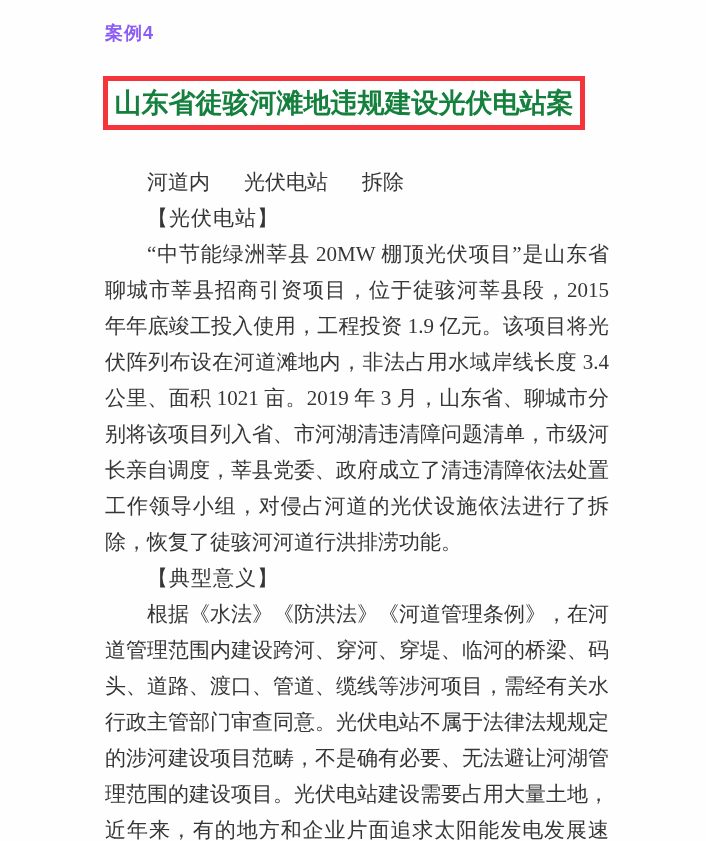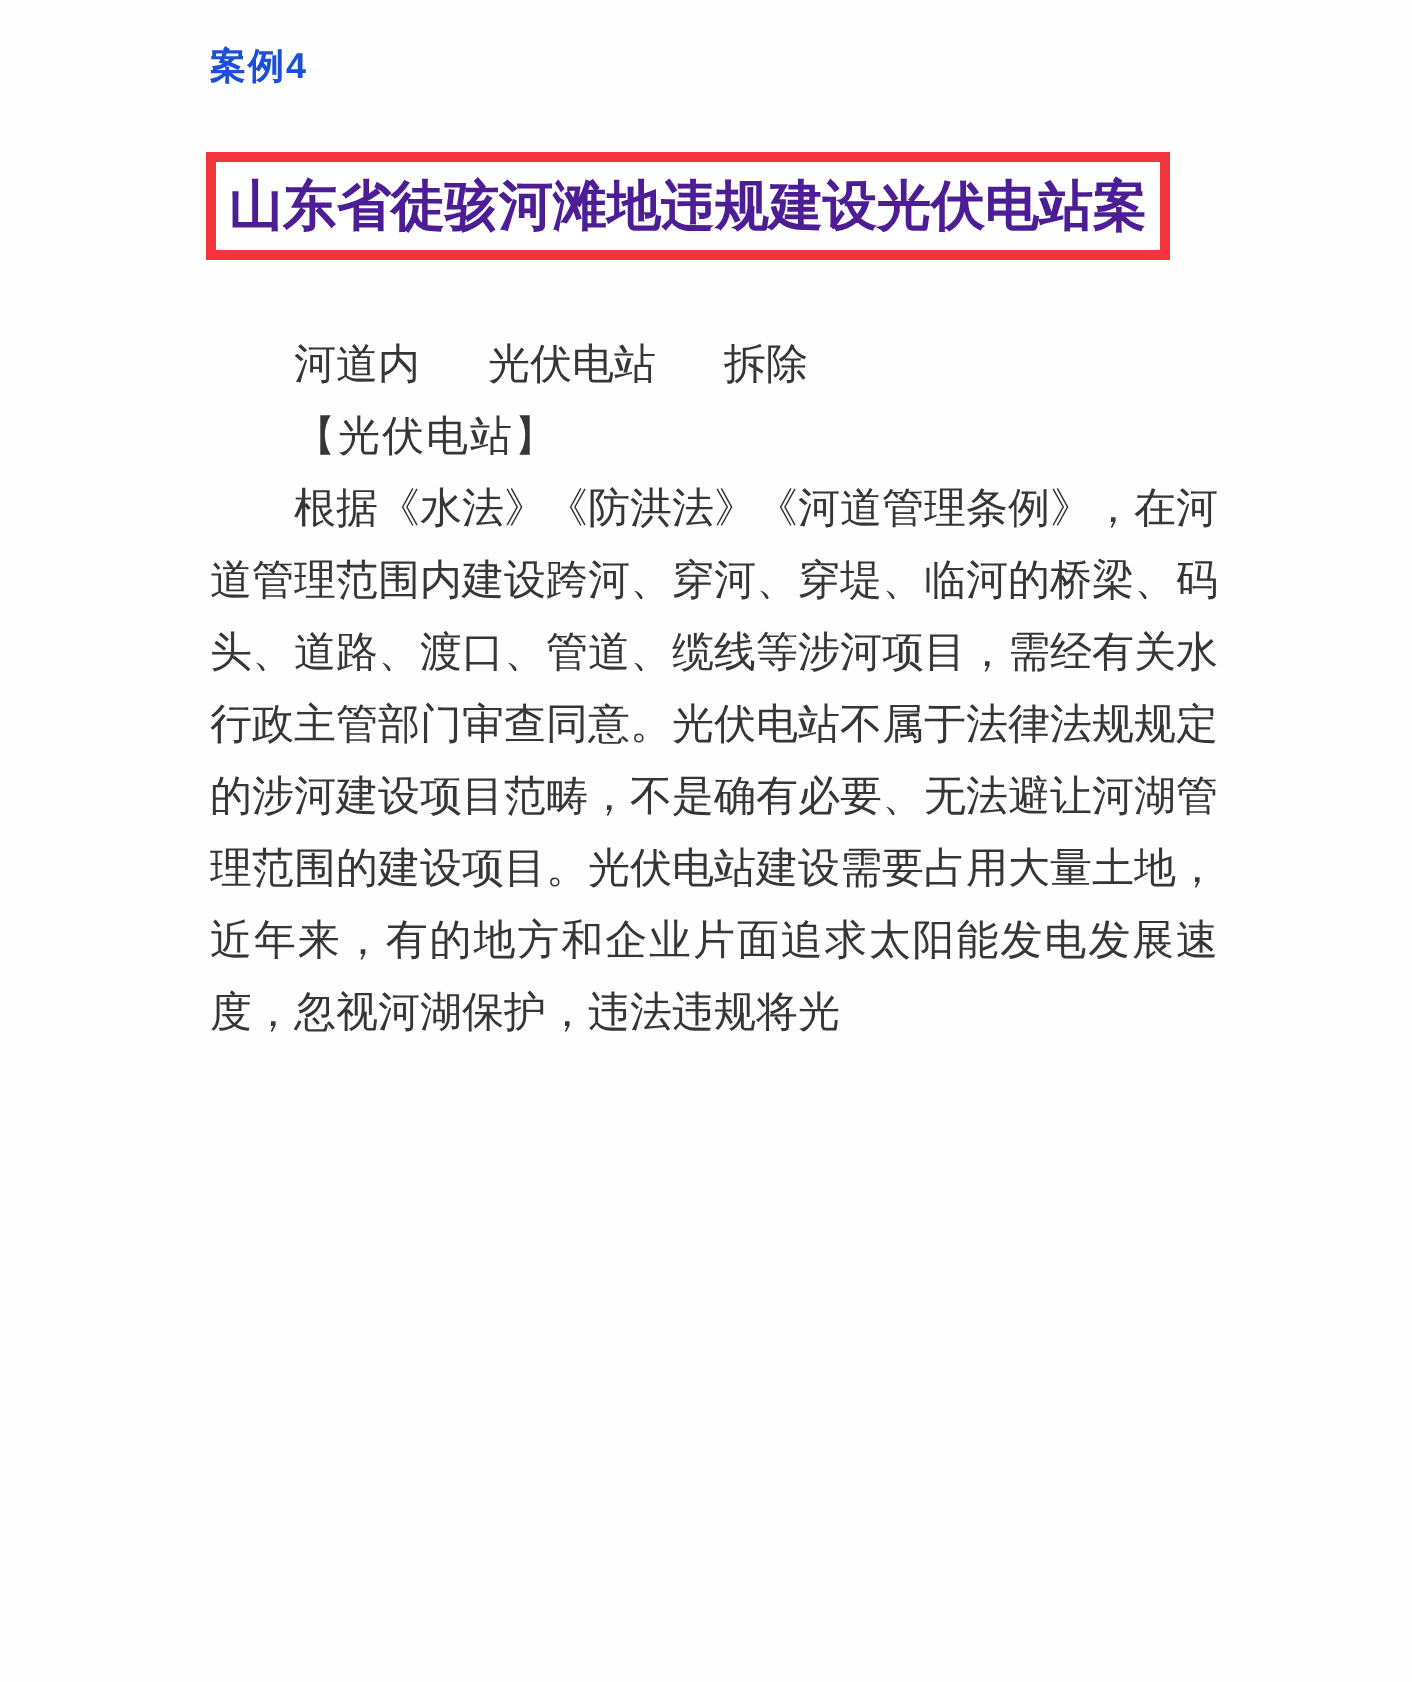--- a/index.html
+++ b/index.html
@@ -17,21 +17,21 @@
     color: #333333;
   }
   .case-label {
     position: absolute;
     left: 105px;
     top: 22px;
     font-family: "Liberation Sans", "DejaVu Sans", sans-serif;
     font-weight: 700;
     font-size: 18px;
     line-height: 22px;
-    color: #1d4ed8;
+    color: #8b5cf6;
     letter-spacing: 1px;
   }
   .title-box {
     position: absolute;
     left: 103px;
     top: 76px;
     width: 482px;
     height: 54px;
     box-sizing: border-box;
     border: 5px solid #f4363c;
@@ -39,21 +39,21 @@
     display: flex;
     align-items: center;
     justify-content: center;
   }
   .doc-title {
     margin: 0;
     font-family: "Liberation Serif", "DejaVu Serif", serif;
     font-weight: 700;
     font-size: 27px;
     line-height: 1;
-    color: #4c1d95;
+    color: #15803d;
     white-space: nowrap;
     letter-spacing: 0px;
   }
   .content {
     position: absolute;
     left: 105px;
     top: 164px;
     width: 504px;
     font-size: 21px;
     line-height: 36px;
@@ -88,19 +88,21 @@
 
   <div class="content">
 
 
     <div class="keywords-line">
       <span class="kw">河道内</span><span class="kw">光伏电站</span><span class="kw">拆除</span>
     </div>
 
     <div class="section-header">【光伏电站】</div>
 
+    <p class="body-paragraph">“中节能绿洲莘县 20MW 棚顶光伏项目”是山东省聊城市莘县招商引资项目，位于徒骇河莘县段，2015 年年底竣工投入使用，工程投资 1.9 亿元。该项目将光伏阵列布设在河道滩地内，非法占用水域岸线长度 3.4 公里、面积 1021 亩。2019 年 3 月，山东省、聊城市分别将该项目列入省、市河湖清违清障问题清单，市级河长亲自调度，莘县党委、政府成立了清违清障依法处置工作领导小组，对侵占河道的光伏设施依法进行了拆除，恢复了徒骇河河道行洪排涝功能。</p>
 
+    <div class="section-header">【典型意义】</div>
 
     <p class="body-paragraph">根据《水法》《防洪法》《河道管理条例》，在河道管理范围内建设跨河、穿河、穿堤、临河的桥梁、码头、道路、渡口、管道、缆线等涉河项目，需经有关水行政主管部门审查同意。光伏电站不属于法律法规规定的涉河建设项目范畴，不是确有必要、无法避让河湖管理范围的建设项目。光伏电站建设需要占用大量土地，近年来，有的地方和企业片面追求太阳能发电发展速度，忽视河湖保护，违法违规将光</p>
 
   </div>
 
 </div>
 
 </body></html>

